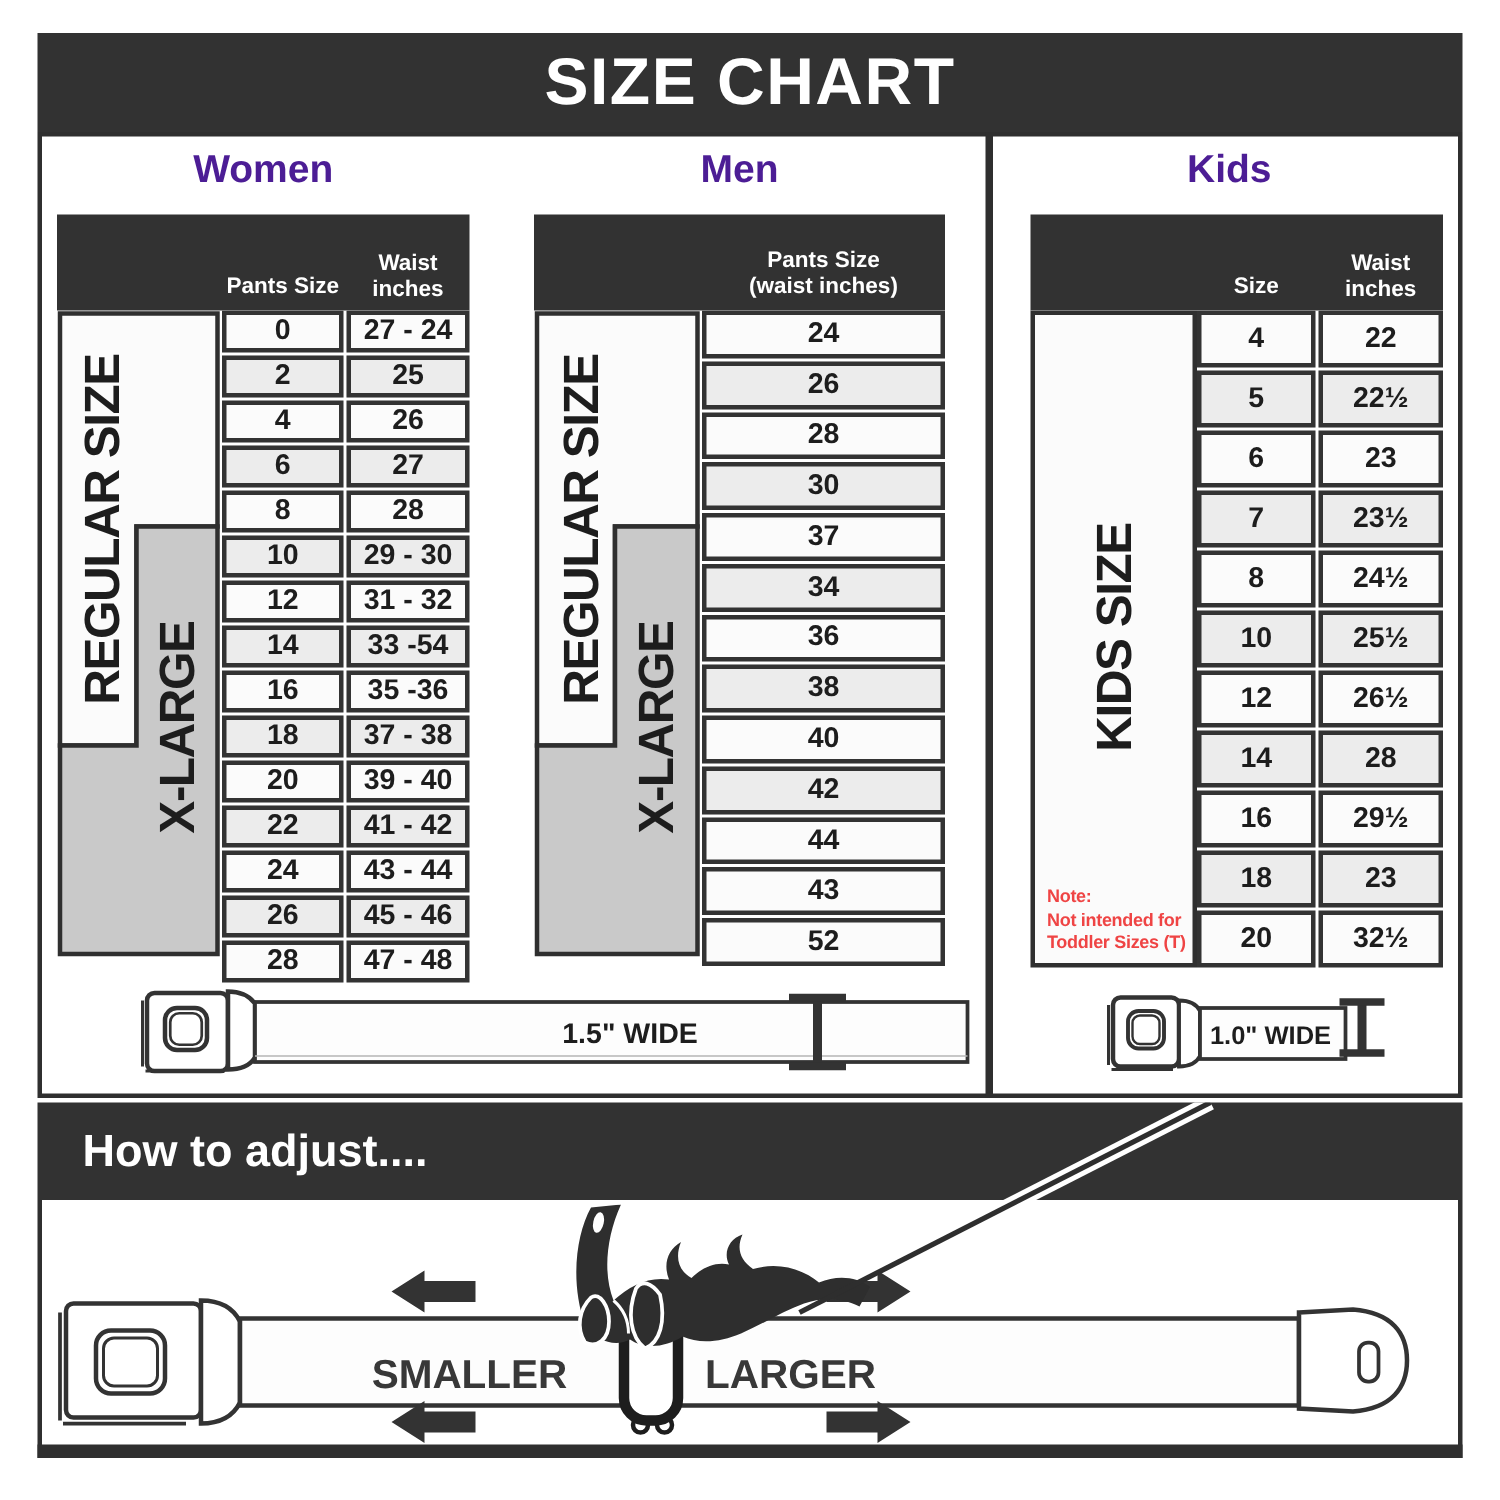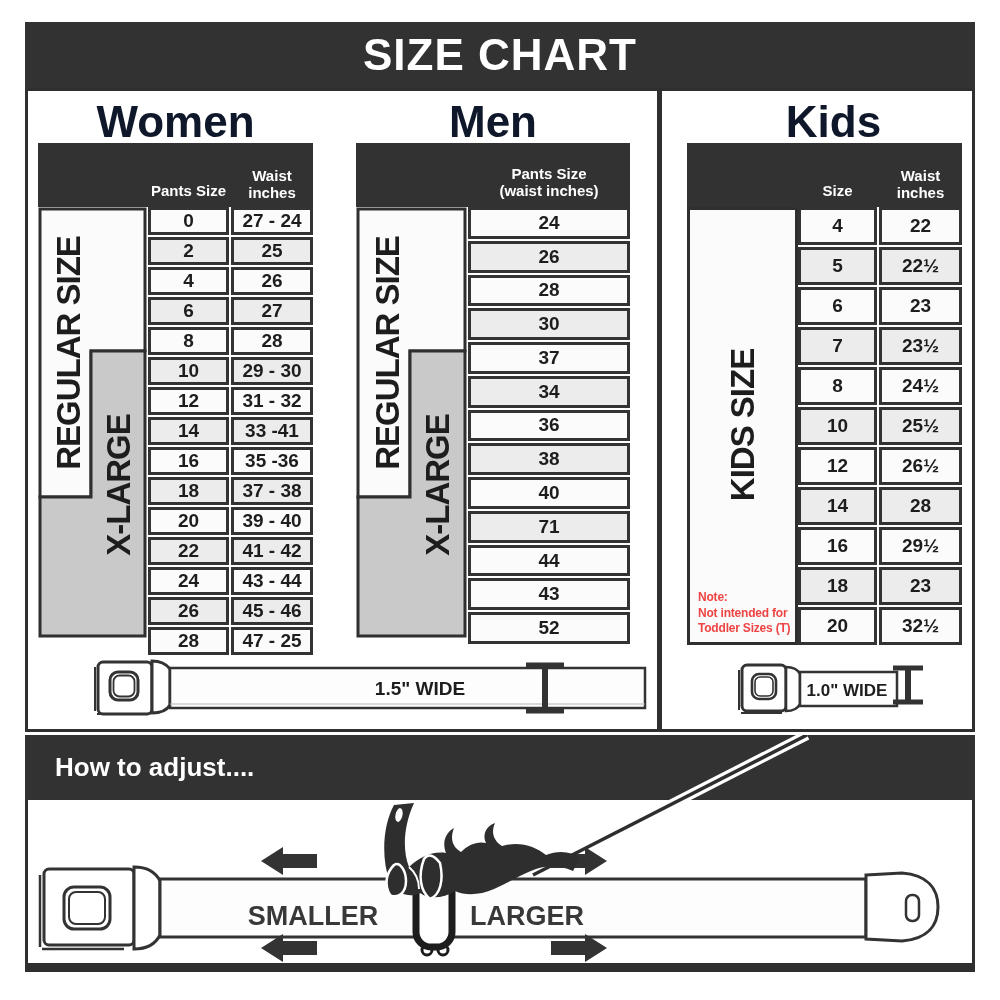--- a/index.html
+++ b/index.html
@@ -9,24 +9,24 @@
   
   .title-bar { position:absolute; left:25px; top:22px; width:950px; height:66px; background:#323232;
     display:flex; align-items:center; justify-content:center; }
   .title-bar span { color:#fff; font-size:44px; font-weight:bold; letter-spacing:1px; }
 
   
   .main-border { position:absolute; left:25px; top:88px; width:950px; height:644px; border:3px solid #2f2f2f; }
   .divider { position:absolute; left:657px; top:88px; width:5px; height:644px; background:#2f2f2f; }
 
   
-  .heading { position:absolute; top:97px; text-align:center; font-size:44px; font-weight:bold; color:#0f172a; }
+  .heading { position:absolute; top:97px; text-align:center; font-size:26px; font-weight:bold; color:#4c1d95; }
   .women-heading { left:38px;  width:275px; }
   .men-heading   { left:356px; width:274px; }
-  .kids-heading  { left:696px; width:275px; }
+  .kids-heading  { left:682px; width:275px; }
 
   
   .thead { position:absolute; top:143px; height:64px; background:#323232; color:#fff; }
   .women-thead { left:38px;  width:275px; }
   .men-thead   { left:356px; width:274px; }
   .kids-thead  { left:687px; width:275px; }
   .th { position:absolute; text-align:center; font-size:15px; font-weight:bold; line-height:17px; }
   .w-pants { left:110px; width:81px; bottom:8px; }
   .w-waist { left:193px; width:82px; bottom:6px; }
   .m-col   { left:112px; width:162px; bottom:8px; }
@@ -55,21 +55,21 @@
     font-size:19px; font-weight:bold; color:#1d1d1d; }
   .cell.alt { background:#ececec; }
 
   
   .belt-adult { position:absolute; left:90px; top:655px; }
   .belt-kids  { position:absolute; left:730px; top:655px; }
 
   
   .adjust-bar { position:absolute; left:25px; top:735px; width:950px; height:65px; background:#323232;
     display:flex; align-items:center; }
-  .adjust-bar span { color:#fff; font-size:26px; font-weight:bold; padding-left:30px; }
+  .adjust-bar span { color:#fff; font-size:30px; font-weight:bold; padding-left:30px; }
   .adjust-panel { position:absolute; left:25px; top:800px; width:950px; height:172px; background:#fff;
     border-left:3px solid #2f2f2f; border-right:3px solid #2f2f2f; border-bottom:9px solid #2f2f2f; }
   .adjust-svg { position:absolute; left:28px; top:803px; }
   .pull-overlay { position:absolute; left:25px; top:735px; pointer-events:none; }
 
   svg text { font-family:"Liberation Sans", sans-serif; }
 </style>
 </head>
 <body>
 
@@ -108,35 +108,35 @@
       <div class="cell">26</div>
       <div class="cell alt">6</div>
       <div class="cell alt">27</div>
       <div class="cell">8</div>
       <div class="cell">28</div>
       <div class="cell alt">10</div>
       <div class="cell alt">29 - 30</div>
       <div class="cell">12</div>
       <div class="cell">31 - 32</div>
       <div class="cell alt">14</div>
-      <div class="cell alt">33 -41</div>
+      <div class="cell alt">33 -54</div>
       <div class="cell">16</div>
       <div class="cell">35 -36</div>
       <div class="cell alt">18</div>
       <div class="cell alt">37 - 38</div>
       <div class="cell">20</div>
       <div class="cell">39 - 40</div>
       <div class="cell alt">22</div>
       <div class="cell alt">41 - 42</div>
       <div class="cell">24</div>
       <div class="cell">43 - 44</div>
       <div class="cell alt">26</div>
       <div class="cell alt">45 - 46</div>
       <div class="cell">28</div>
-      <div class="cell">47 - 25</div>
+      <div class="cell">47 - 48</div>
     </div>
 
   <div class="thead men-thead">
     <span class="th m-col">
       <span style="display:block">Pants Size</span>
       <span style="display:block">(waist inches)</span>
     </span>
   </div>
   <svg class="label-svg men-label" width="112" height="437" viewBox="0 0 112 437">
     <polygon points="2,2 109,2 109,144 54,144 54,290 2,290" fill="#fbfbfb" stroke="#2f2f2f" stroke-width="3"></polygon>
@@ -147,21 +147,21 @@
   <div class="rows men-rows">
       <div class="cell">24</div>
       <div class="cell alt">26</div>
       <div class="cell">28</div>
       <div class="cell alt">30</div>
       <div class="cell">37</div>
       <div class="cell alt">34</div>
       <div class="cell">36</div>
       <div class="cell alt">38</div>
       <div class="cell">40</div>
-      <div class="cell alt">71</div>
+      <div class="cell alt">42</div>
       <div class="cell">44</div>
       <div class="cell">43</div>
       <div class="cell">52</div>
     </div>
 
   <div class="thead kids-thead">
     <span class="th k-size">Size</span>
     <span class="th k-waist">
       <span style="display:block">Waist</span>
       <span style="display:block">inches</span>

